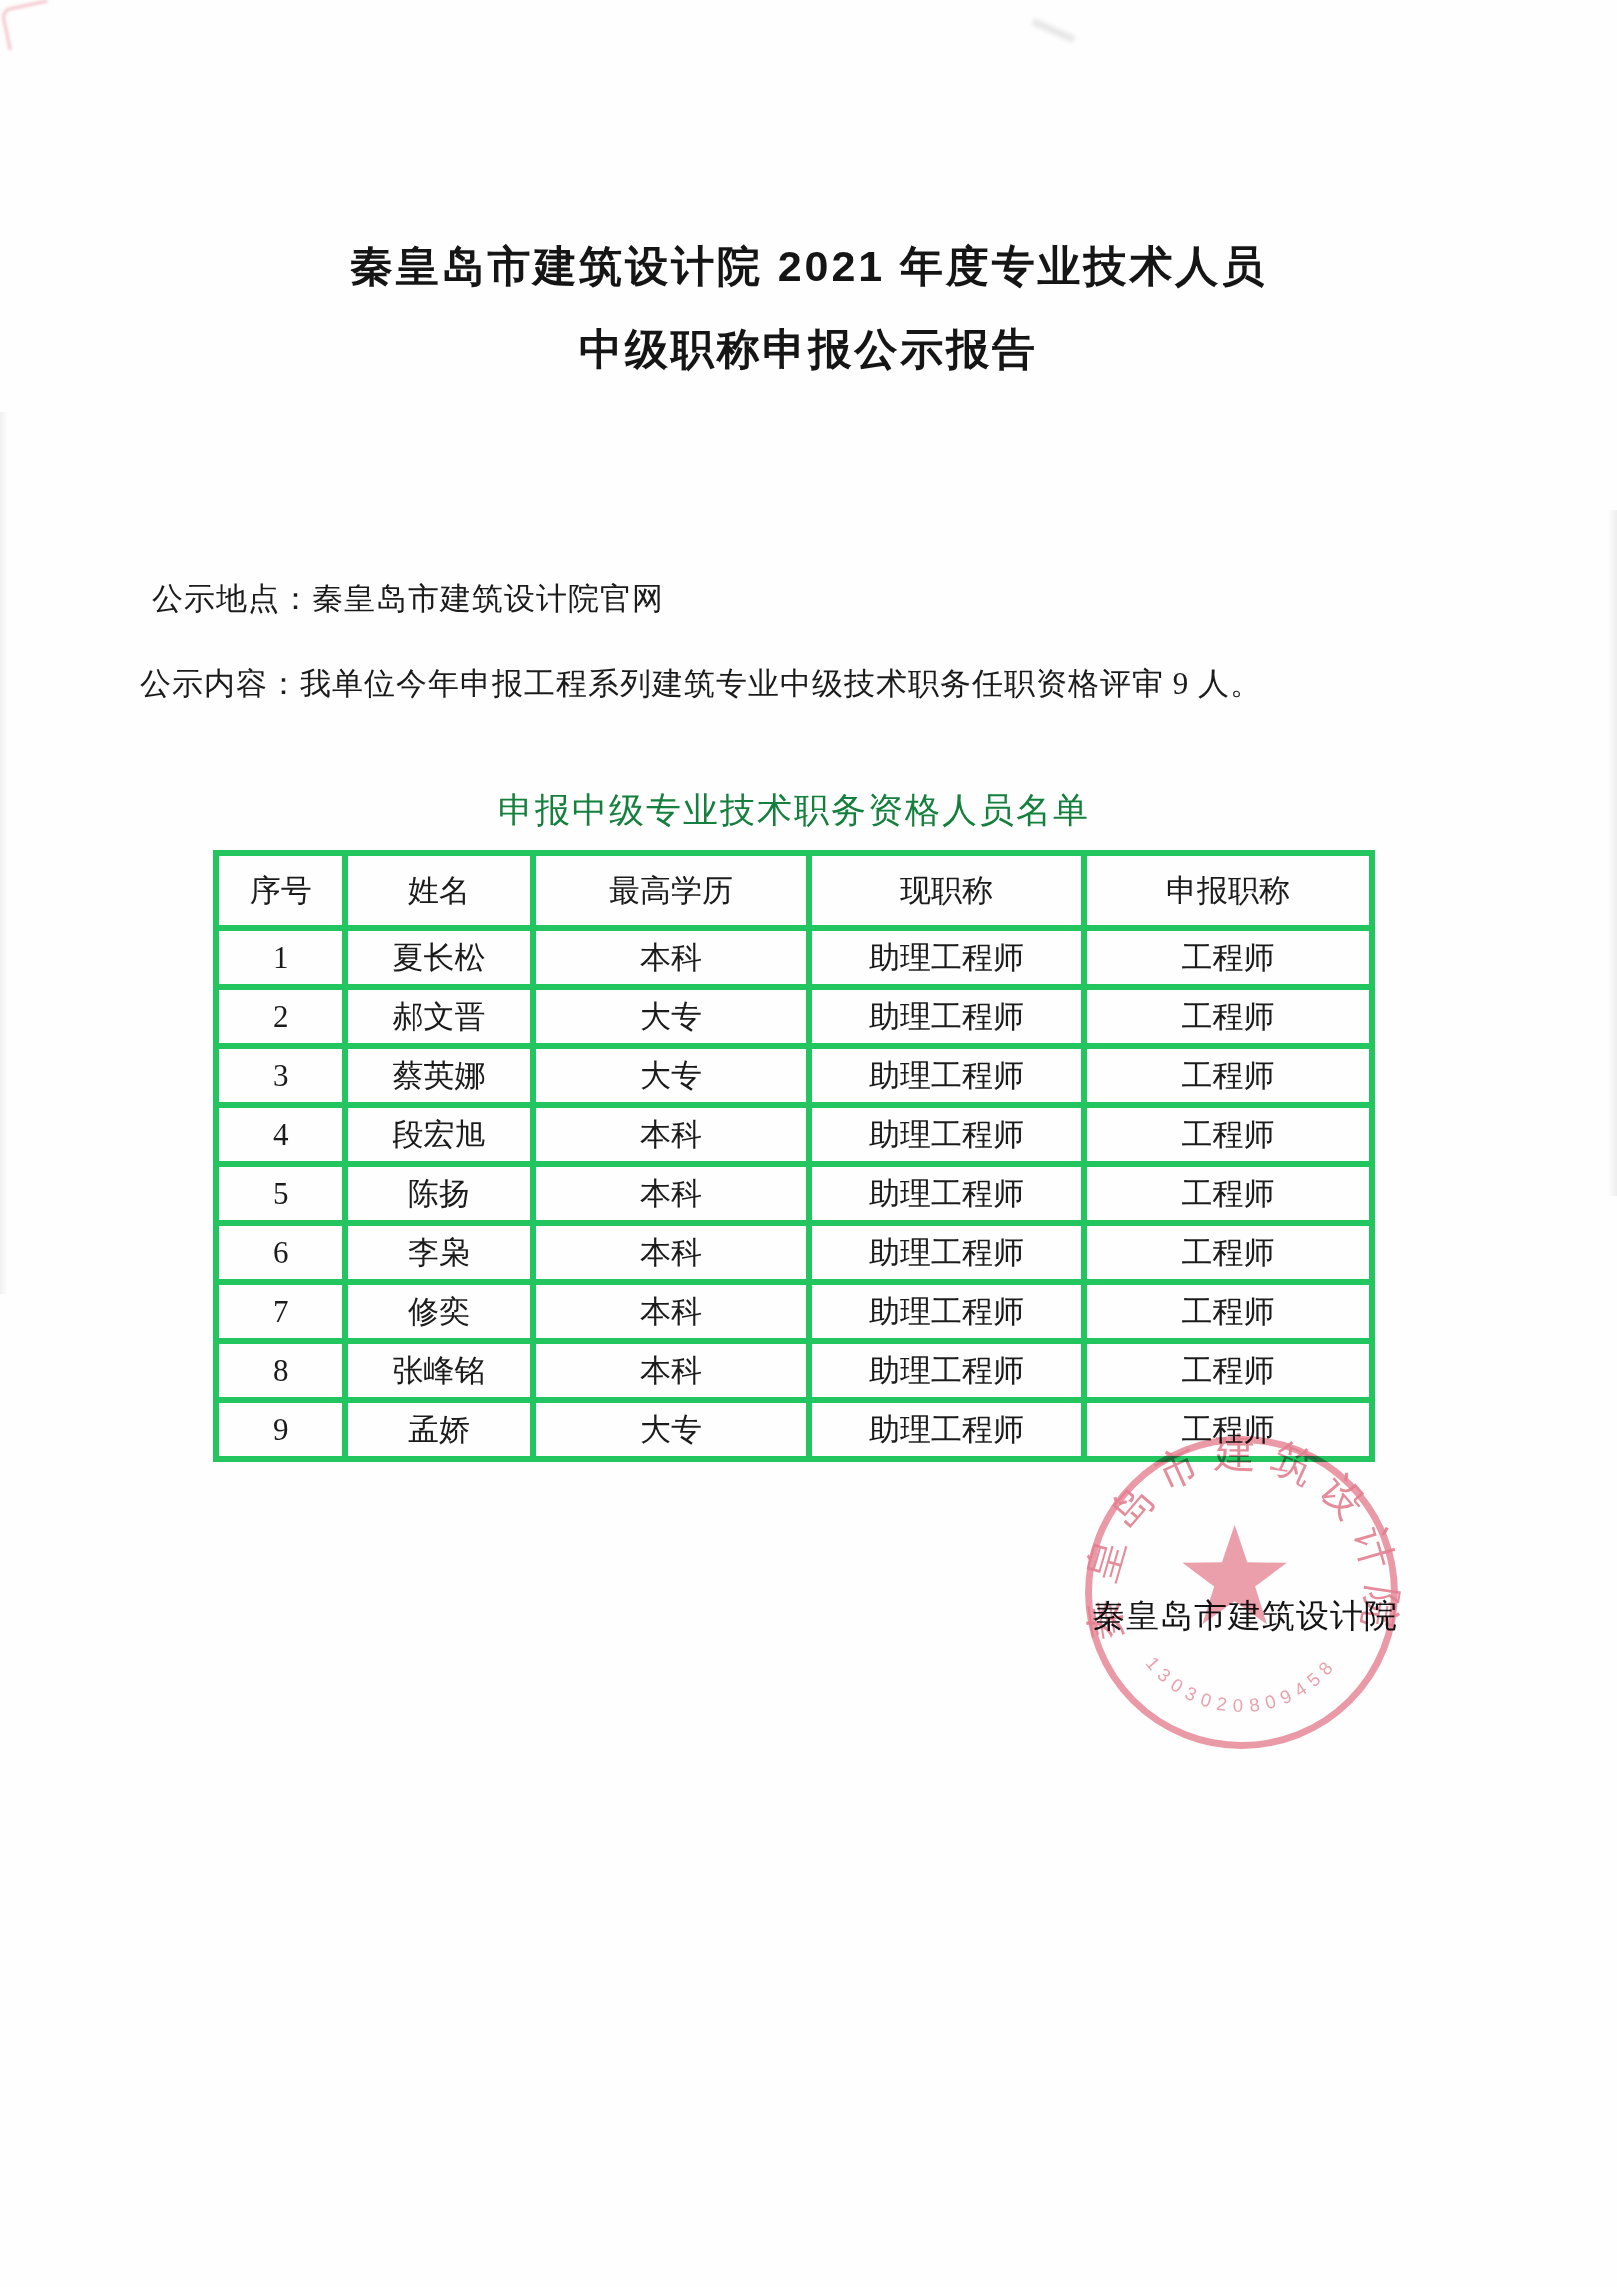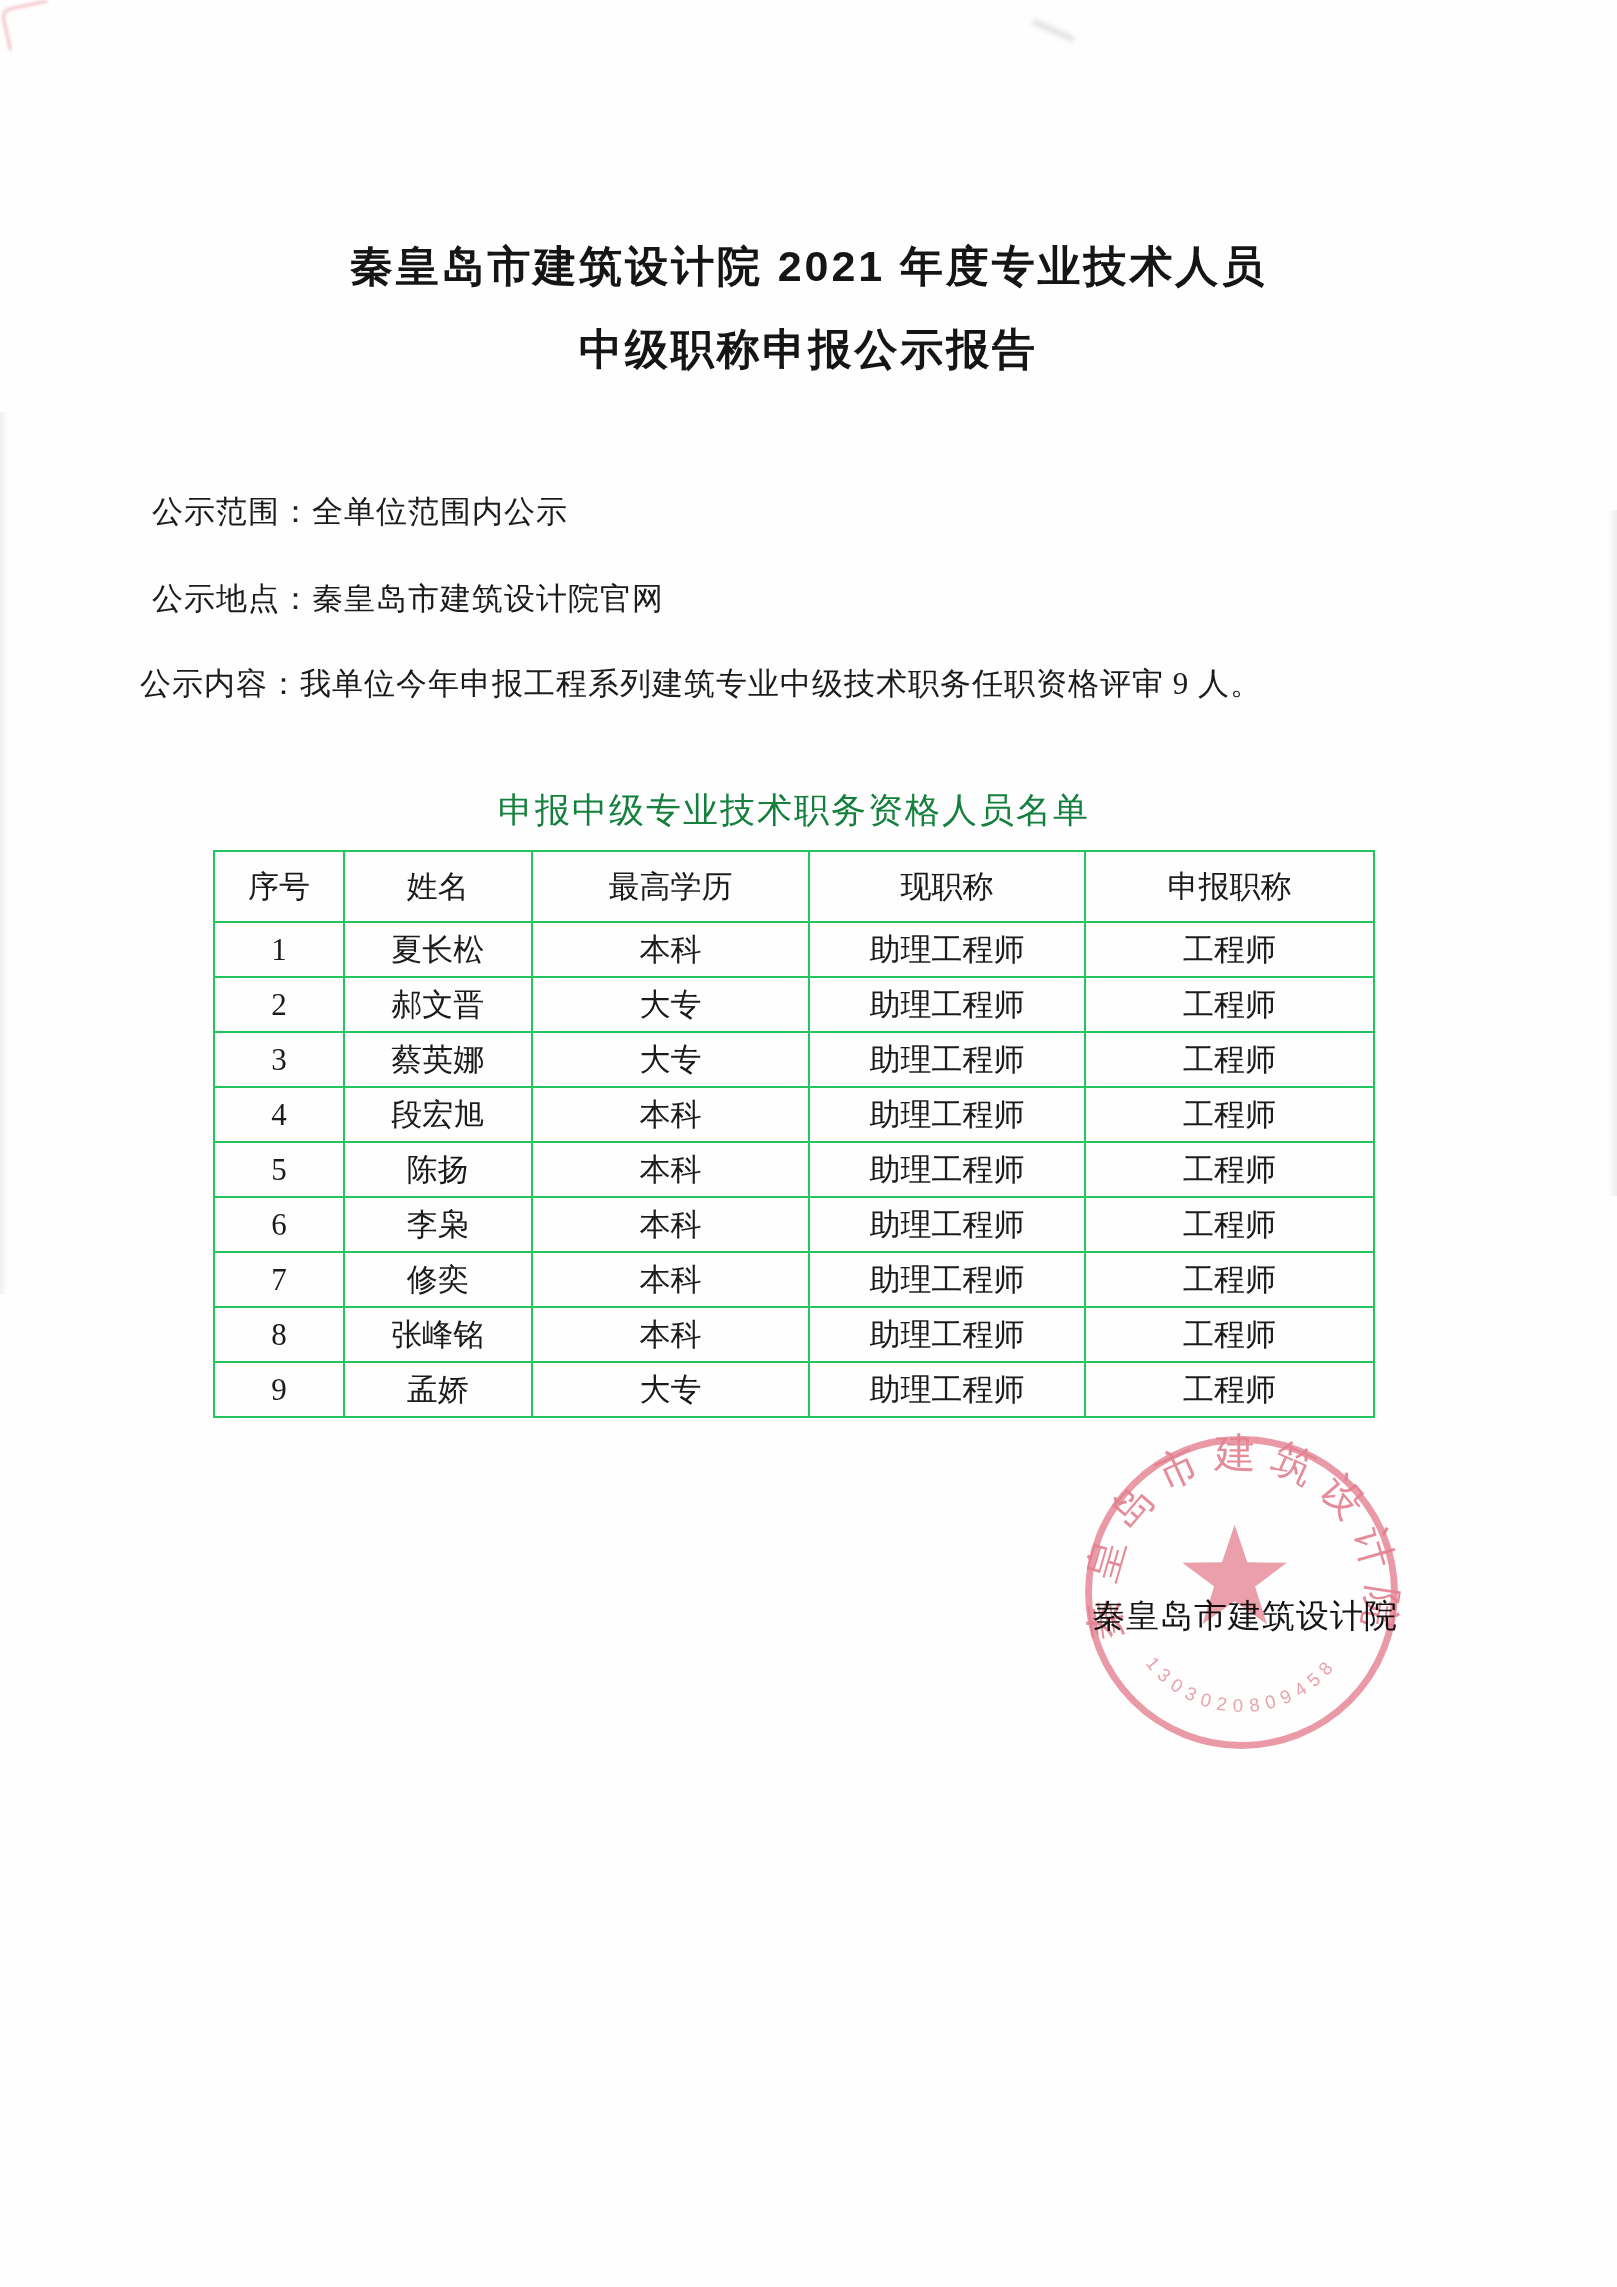--- a/index.html
+++ b/index.html
@@ -46,21 +46,21 @@
   .table-title{
     position:absolute;left:213px;top:787px;width:1162px;text-align:center;
     font-size:35px;letter-spacing:2px;color:#15803d;white-space:nowrap;
   }
 
   table.roster{
     position:absolute;left:213px;top:850px;width:1162px;
     border-collapse:collapse;table-layout:fixed;
   }
   table.roster th, table.roster td{
-    border:2px solid #22c55e;text-align:center;vertical-align:middle;
+    border:6px solid #22c55e;text-align:center;vertical-align:middle;
     font-size:31px;font-weight:normal;color:#1b1b1b;padding:0;white-space:nowrap;
   }
   table.roster tr.head-row th{height:69px;}
   table.roster tr.data-row td{height:53px;}
 
   .sig-text{
     position:absolute;left:1059px;width:372px;text-align:center;
     font-size:33px;color:#141414;white-space:nowrap;letter-spacing:1px;
   }
   .sig-org{top:1594px;}
@@ -78,21 +78,20 @@
 <div class="page">
 
   <div class="corner-mark"></div>
   <div class="smudge-top"></div>
   <div class="edge-shade-left"></div>
   <div class="edge-shade-right"></div>
 
   <div class="title-line l1">秦皇岛市建筑设计院 2021 年度专业技术人员</div>
   <div class="title-line l2">中级职称申报公示报告</div>
 
-  <div class="info-line info-scope">公示范围：全单位范围内公示</div>
   <div class="info-line info-place">公示地点：秦皇岛市建筑设计院官网</div>
   <div class="info-line info-content">公示内容：我单位今年申报工程系列建筑专业中级技术职务任职资格评审 9 人。</div>
 
   <div class="table-title">申报中级专业技术职务资格人员名单</div>
 
   <table class="roster">
     <colgroup>
       <col style="width:11.2%">
         <col style="width:16.2%">
         <col style="width:23.9%">

